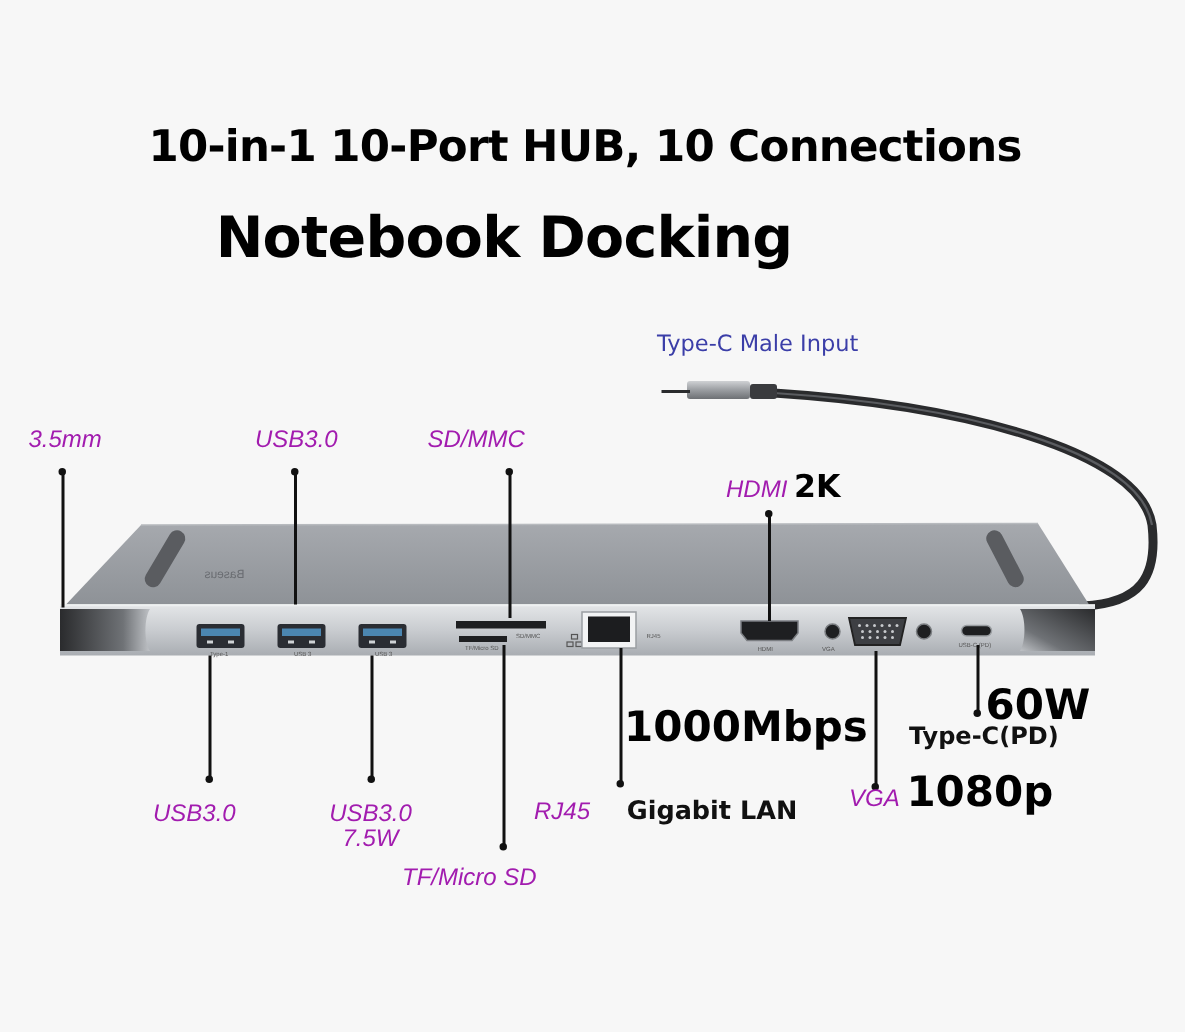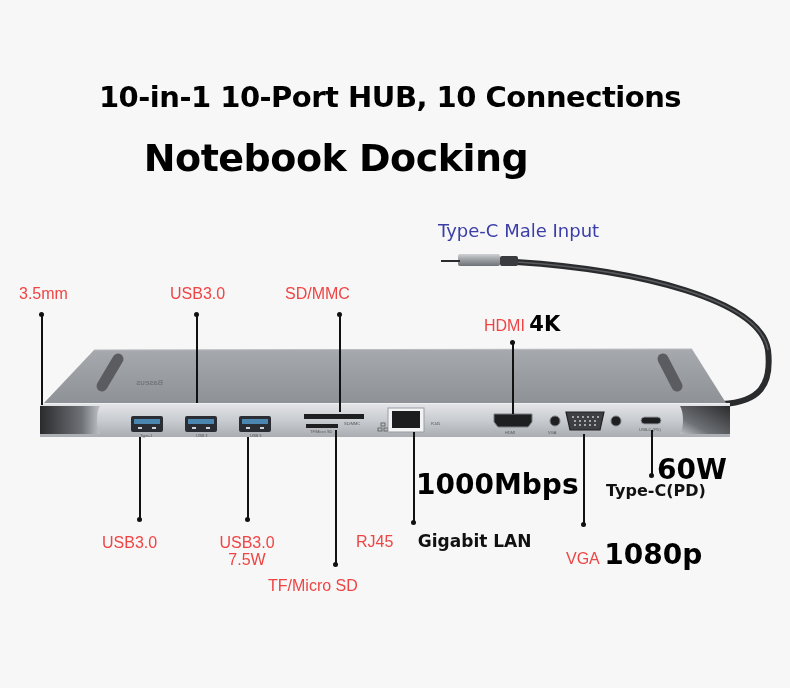--- a/index.html
+++ b/index.html
@@ -1,21 +1,21 @@
 <!DOCTYPE html>
 <html><head>
 <meta charset="utf-8">
 <style>
   html,body{margin:0;padding:0;}
   body{width:790px;height:688px;background:#f7f7f7;position:relative;overflow:hidden;font-family:"Liberation Sans","DejaVu Sans",sans-serif;color:#111;}
   .abs{position:absolute;}
   .title1{left:0;width:780px;top:80px;text-align:center;font-family:"DejaVu Sans",sans-serif;font-weight:bold;font-size:29px;letter-spacing:-0.5px;color:#000;}
   .title2{left:0;width:672px;top:136px;text-align:center;font-family:"DejaVu Sans",sans-serif;font-weight:bold;font-size:38px;letter-spacing:-0.5px;color:#000;}
-  .input-label{left:438px;top:220px;font-family:"DejaVu Sans",sans-serif;font-size:18px;color:#3b3ea8;}
-  .lbl{font-size:16px;color:#ef4444;white-space:nowrap;}
+  .input-label{left:438px;top:220px;font-family:"DejaVu Sans",sans-serif;font-size:15px;color:#3b3ea8;}
+  .lbl{font-size:16px;color:#a21caf;white-space:nowrap;font-style:italic;}
   .big{font-family:"DejaVu Sans",sans-serif;font-weight:bold;font-size:28px;color:#000;}
   .cn{font-family:"DejaVu Sans",sans-serif;font-size:17px;color:#111;font-weight:bold;}
   .vline{width:1.6px;background:#111;}
   .dot{width:5px;height:5px;border-radius:50%;background:#111;}
   svg{position:absolute;left:0;top:0;}
 </style>
 </head>
 <body>
 
 <div class="abs title1">10-in-1 10-Port HUB, 10 Connections</div>
@@ -153,21 +153,21 @@
 <div class="abs lbl" style="left:170px;top:285px;">USB3.0</div>
 <div class="abs dot" style="left:194px;top:312px;"></div>
 <div class="abs vline" style="left:196px;top:315px;height:88px;"></div>
 
 <div class="abs lbl" style="left:285px;top:285px;">SD/MMC</div>
 <div class="abs dot" style="left:337px;top:312px;"></div>
 <div class="abs vline" style="left:339px;top:315px;height:97px;"></div>
 
 <div class="abs" style="left:484px;top:312px;white-space:nowrap;">
   <span class="lbl">HDMI</span>
-  <span class="big" style="font-size:21px;">4K</span>
+  <span class="big" style="font-size:21px;">2K</span>
 </div>
 <div class="abs dot" style="left:510px;top:340px;"></div>
 <div class="abs vline" style="left:512px;top:343px;height:71px;"></div>
 
 <div class="abs vline" style="left:139px;top:437px;height:82px;"></div>
 <div class="abs dot" style="left:137px;top:517px;"></div>
 <div class="abs lbl" style="left:102px;top:534px;">USB3.0</div>
 
 <div class="abs vline" style="left:247px;top:437px;height:82px;"></div>
 <div class="abs dot" style="left:245px;top:517px;"></div>
@@ -183,21 +183,21 @@
 <div class="abs vline" style="left:413px;top:432px;height:90px;"></div>
 <div class="abs dot" style="left:411px;top:520px;"></div>
 <div class="abs big" style="left:416px;top:468px;">1000Mbps</div>
 <div class="abs" style="left:356px;top:531px;white-space:nowrap;">
   <span class="lbl">RJ45</span>
   <span class="cn" style="margin-left:20px;">Gigabit LAN</span>
 </div>
 
 <div class="abs vline" style="left:583px;top:434px;height:90px;"></div>
 <div class="abs dot" style="left:581px;top:522px;"></div>
-<div class="abs" style="left:566px;top:538px;white-space:nowrap;">
+<div class="abs" style="left:566px;top:511px;white-space:nowrap;">
   <span class="lbl">VGA</span>
   <span class="big">1080p</span>
 </div>
 
 <div class="abs vline" style="left:651px;top:430px;height:45px;"></div>
 <div class="abs dot" style="left:649px;top:473px;"></div>
 <div class="abs big" style="left:657px;top:453px;">60W</div>
 <div class="abs cn" style="left:606px;top:481px;font-size:16px;">Type-C(PD)</div>
 
 </body></html>

